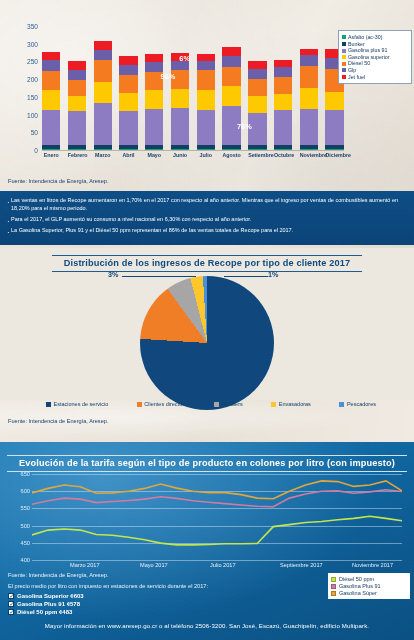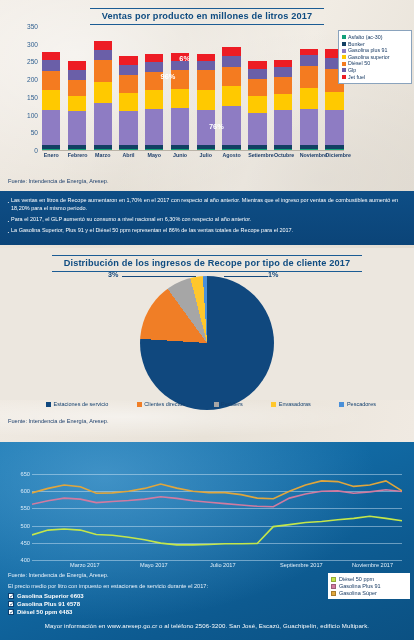--- a/index.html
+++ b/index.html
@@ -112,23 +112,20 @@
             font-size:6.1px; color:#ffffff; letter-spacing:.1px; }
 </style>
 </head>
 <body>
 
 <div class="page">
 
   <div class="paper"></div>
   <div class="paper2"></div>
 
-  <div class="title-wrap" style="left:0;top:5px;width:414px;">
-    <span class="title">Ventas por producto en millones de litros 2017</span>
-  </div>
 
   <div id="bar-chart">
     <div class="bc-base"></div>
     <div id="bc-ylabels">
         <div class="bc-ylab" style="top: 124px;">0</div>
         <div class="bc-ylab" style="top: 106.286px;">50</div>
         <div class="bc-ylab" style="top: 88.5714px;">100</div>
         <div class="bc-ylab" style="top: 70.8571px;">150</div>
         <div class="bc-ylab" style="top: 53.1429px;">200</div>
         <div class="bc-ylab" style="top: 35.4286px;">250</div>
@@ -300,21 +297,21 @@
     <div class="bullet" style="left:6px;top:36px;width:400px;">La Gasolina Superior, Plus 91 y el Diésel 50 ppm representan el 86% de las ventas totales de Recope para el 2017.</div>
   </div>
 
   <div class="title-wrap" style="left:0;top:252px;width:414px;">
     <span class="title">Distribución de los ingresos de Recope por tipo de cliente 2017</span>
   </div>
 
   <div id="pie-section">
     <div id="pie" style="background: conic-gradient(rgb(16, 72, 126) 0deg, rgb(16, 72, 126) 273.6deg, rgb(240, 126, 38) 273.6deg, rgb(240, 126, 38) 324deg, rgb(166, 166, 166) 324deg, rgb(166, 166, 166) 345.6deg, rgb(255, 199, 44) 345.6deg, rgb(255, 199, 44) 356.4deg, rgb(74, 144, 217) 356.4deg, rgb(74, 144, 217) 360deg);"></div>
     <div id="pie-labels">
-        <div class="pie-lbl" style="left: 209px; top: -123.719px;">76%</div>
+        <div class="pie-lbl" style="left: 237px; top: -123.719px;">76%</div>
         <div class="pie-lbl" style="left: 160.598px; top: -174.012px;">96%</div>
         <div class="pie-lbl" style="left: 179.313px; top: -191.587px;">6%</div>
         <div class="pie-out" style="left: 108px; top: 24px;">3%</div>
         <div class="pie-out" style="left: 268px; top: 24px;">1%</div>
         <div class="leader" style="left: 122px; top: 30px; width: 74px;"></div>
         <div class="leader" style="left: 224px; top: 30px; width: 44px;"></div>
       </div>
   </div>
   <div id="pie-legend">
       <div class="plg">
@@ -336,20 +333,23 @@
       <div class="plg">
         <span class="plg-sw" style="background:#4a90d9"></span>
         <span class="plg-tx">Pescadores</span>
       </div>
     </div>
 
   <div class="source" style="left:8px;top:418px;">Fuente: Intendencia de Energía,  Aresep.</div>
 
   <div id="line-band"></div>
 
+  <div class="title-wrap" style="left:0;top:452px;width:414px;">
+    <span class="title onblue">Evolución de la tarifa según el tipo de producto en colones por litro (con impuesto)</span>
+  </div>
 
   <div id="line-chart">
     <div id="lc-grids">
         <div class="lc-grid" style="top: 86px;"></div>
         <div class="lc-grid" style="top: 68.8px;"></div>
         <div class="lc-grid" style="top: 51.6px;"></div>
         <div class="lc-grid" style="top: 34.4px;"></div>
         <div class="lc-grid" style="top: 17.2px;"></div>
         <div class="lc-grid" style="top: 0px;"></div>
       </div>

